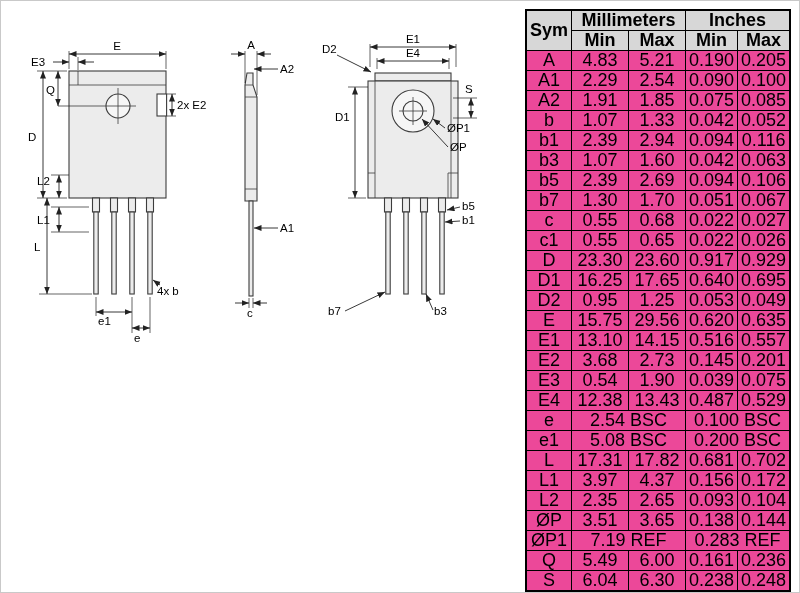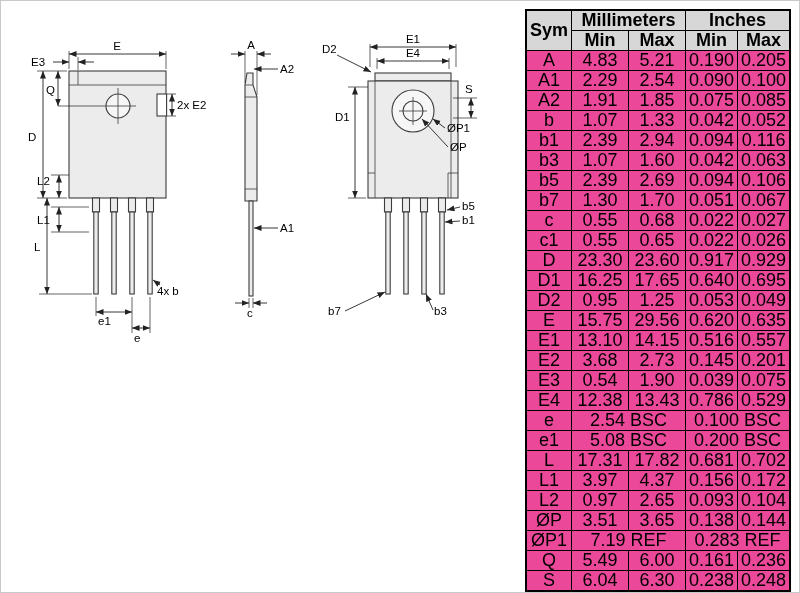--- a/index.html
+++ b/index.html
@@ -380,21 +380,21 @@
             <td>E3</td>
             <td>0.54</td>
             <td>1.90</td>
             <td>0.039</td>
             <td>0.075</td>
           </tr>
           <tr>
             <td>E4</td>
             <td>12.38</td>
             <td>13.43</td>
-            <td>0.786</td>
+            <td>0.487</td>
             <td>0.529</td>
           </tr>
           <tr>
             <td>e</td>
             <td colspan="2">2.54 BSC</td>
             <td colspan="2">0.100 BSC</td>
           </tr>
           <tr>
             <td>e1</td>
             <td colspan="2">5.08 BSC</td>
@@ -409,21 +409,21 @@
           </tr>
           <tr>
             <td>L1</td>
             <td>3.97</td>
             <td>4.37</td>
             <td>0.156</td>
             <td>0.172</td>
           </tr>
           <tr>
             <td>L2</td>
-            <td>0.97</td>
+            <td>2.35</td>
             <td>2.65</td>
             <td>0.093</td>
             <td>0.104</td>
           </tr>
           <tr>
             <td>ØP</td>
             <td>3.51</td>
             <td>3.65</td>
             <td>0.138</td>
             <td>0.144</td>

